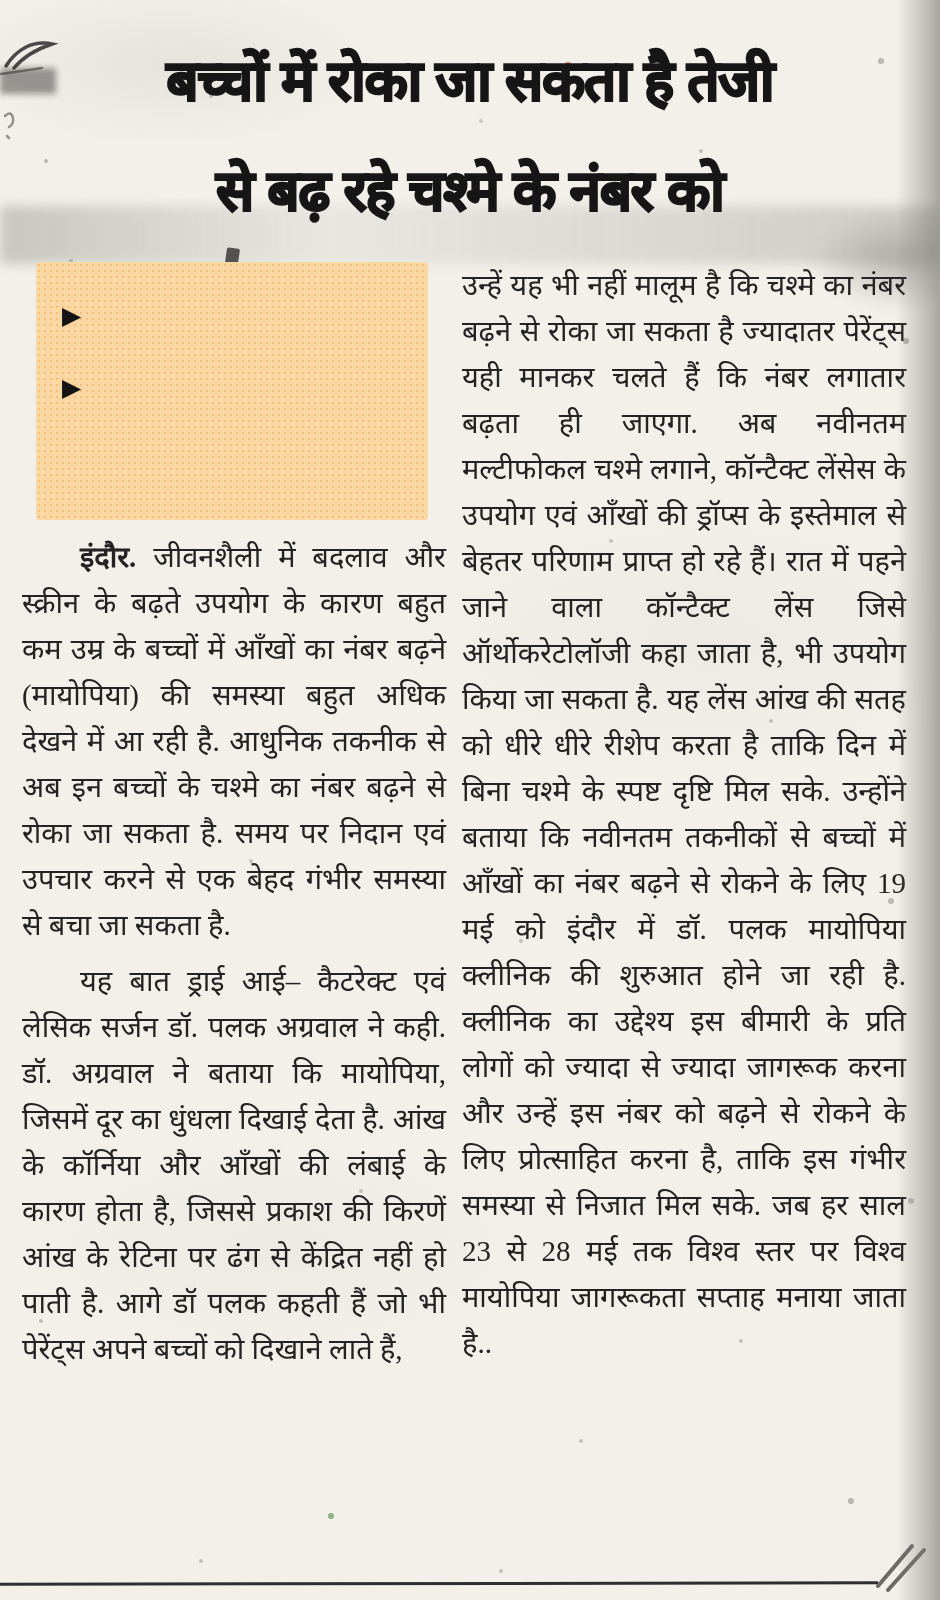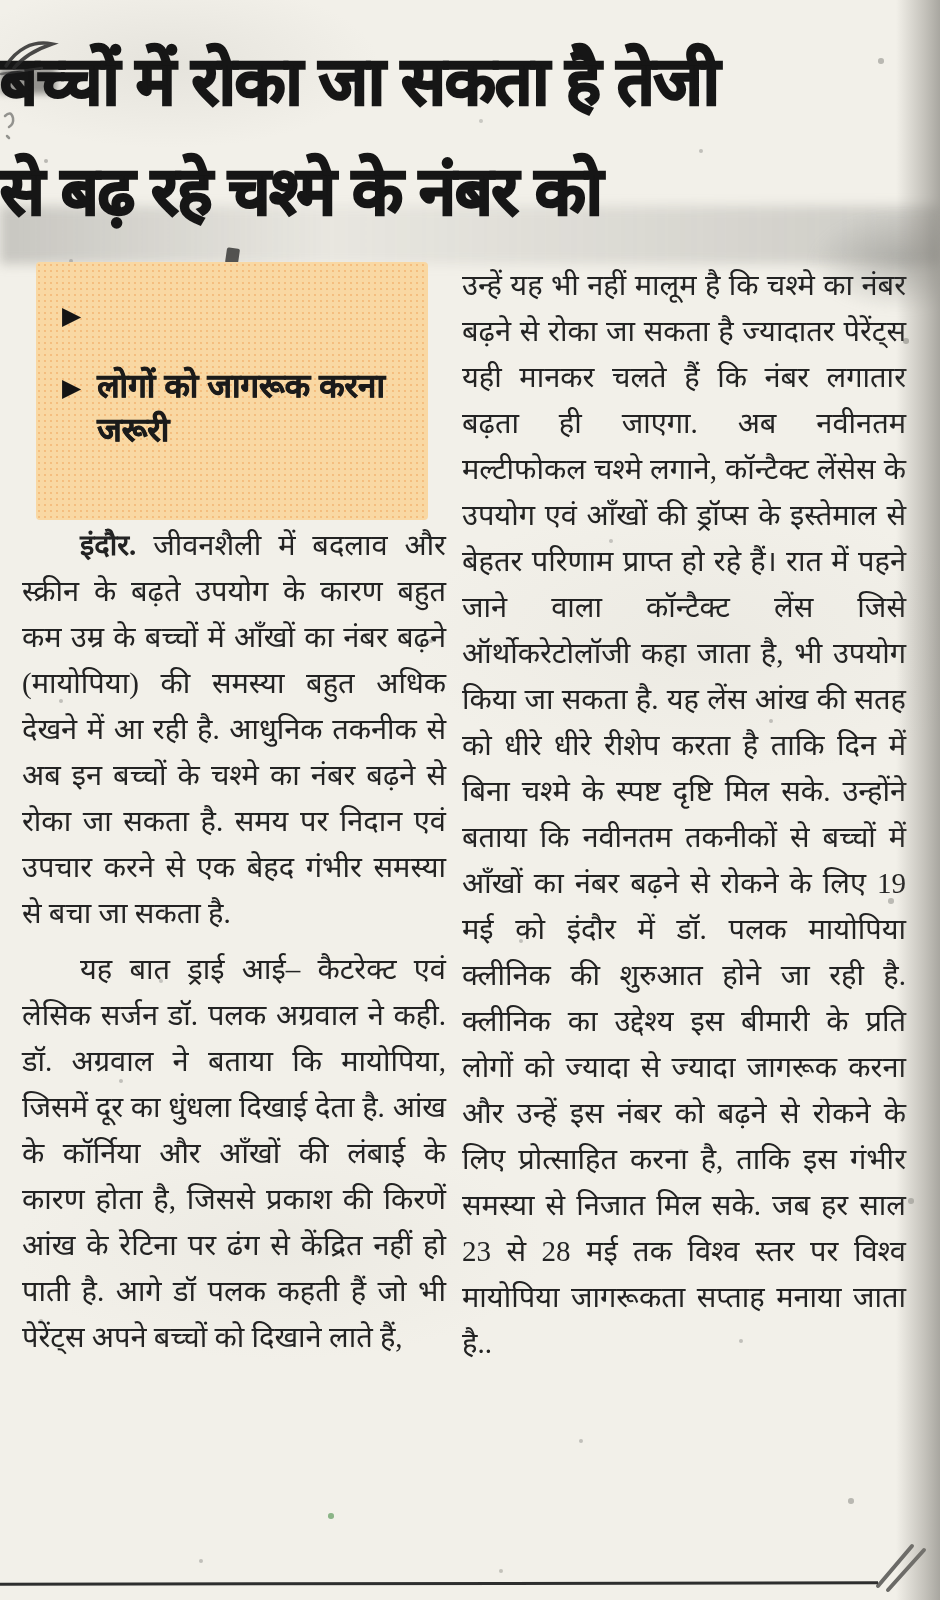--- a/index.html
+++ b/index.html
@@ -46,43 +46,43 @@
     filter:blur(5px);}
   .scan-shadow-right{position:absolute;right:0;top:0;width:44px;height:1600px;
     background:linear-gradient(to right, rgba(120,118,112,0), rgba(128,125,118,.40) 65%,
       rgba(108,106,100,.55));}
   .ink-blot{position:absolute;left:226px;top:248px;width:13px;height:16px;
     background:#3a3a38;border-radius:2px;transform:rotate(8deg);opacity:.85;}
   .pen-marks{position:absolute;inset:0;pointer-events:none;}
 
   
   .headline{position:absolute;left:0;top:26px;width:940px;margin:0;
-    text-align:left;font-family:"Liberation Sans","DejaVu Sans",sans-serif;
-    font-weight:900;font-size:66px;line-height:110px;letter-spacing:-1px;
+    text-align:center;font-family:"Liberation Sans","DejaVu Sans",sans-serif;
+    font-weight:900;font-size:56px;line-height:110px;letter-spacing:-1px;
     color:#161616;-webkit-text-stroke:2.2px #161616;}
   .headline span{display:block;}
 
   
   .highlight-box{position:absolute;left:36px;top:262px;width:392px;height:258px;
     box-sizing:border-box;padding:30px 18px 0 26px;border-radius:4px;
     background-color:#f9d8a3;
     background-image:radial-gradient(rgba(233,128,42,.30) 1px, transparent 1.5px);
     background-size:6px 6px;}
   .bullet{display:flex;gap:16px;margin-bottom:26px;
     font-family:"Liberation Sans","DejaVu Sans",sans-serif;
     font-weight:800;font-size:33px;line-height:44px;color:#1b1b1b;
     -webkit-text-stroke:.6px #1b1b1b;}
   .bullet .marker{flex:0 0 auto;font-size:25px;line-height:46px;color:#141414;
     -webkit-text-stroke:0 transparent;}
   .bullet .bullet-text{max-width:300px;}
 
   
   .col{position:absolute;font-size:29px;line-height:46px;color:#232323;
     text-align:justify;}
-  .col-left{left:22px;top:522px;width:424px;}
+  .col-left{left:22px;top:534px;width:424px;}
   .col-right{left:462px;top:262px;width:444px;}
   .para{margin:0 0 10px 0;}
   .indent{text-indent:58px;}
   .dateline{font-weight:700;}
 
   .bottom-rule{position:absolute;left:0;top:1582px;width:878px;height:3px;
     background:#2e2e2e;transform:rotate(-.1deg);}
 </style>
 </head>
 <body>
@@ -99,21 +99,20 @@
     <span>बच्चों में रोका जा सकता है तेजी</span>
     <span>से बढ़ रहे चश्मे के नंबर को</span>
   </h1>
 
   <div class="highlight-box">
     <div class="bullet">
       <span class="marker">▶</span>
     </div>
     <div class="bullet">
       <span class="marker">▶</span>
-      <span class="bullet-text">लोगों को जागरूक करना जरूरी</span>
     </div>
   </div>
 
   <div class="col col-left">
     <p class="para indent"><span class="dateline">इंदौर.</span><span> जीवनशैली में बदलाव और स्क्रीन के बढ़ते उपयोग के कारण बहुत कम उम्र के बच्चों में आँखों का नंबर बढ़ने (मायोपिया) की समस्या बहुत अधिक देखने में आ रही है. आधुनिक तकनीक से अब इन बच्चों के चश्मे का नंबर बढ़ने से रोका जा सकता है. समय पर निदान एवं उपचार करने से एक बेहद गंभीर समस्या से बचा जा सकता है.</span></p>
     <p class="para indent">यह बात ड्राई आई– कैटरेक्ट एवं लेसिक सर्जन डॉ. पलक अग्रवाल ने कही. डॉ. अग्रवाल ने बताया कि मायोपिया, जिसमें दूर का धुंधला दिखाई देता है. आंख के कॉर्निया और आँखों की लंबाई के कारण होता है, जिससे प्रकाश की किरणें आंख के रेटिना पर ढंग से केंद्रित नहीं हो पाती है. आगे डॉ पलक कहती हैं जो भी पेरेंट्स अपने बच्चों को दिखाने लाते हैं,</p>
   </div>
 
   <div class="col col-right">
     <p class="para">उन्हें यह भी नहीं मालूम है कि चश्मे का नंबर बढ़ने से रोका जा सकता है ज्यादातर पेरेंट्स यही मानकर चलते हैं कि नंबर लगातार बढ़ता ही जाएगा. अब नवीनतम मल्टीफोकल चश्मे लगाने, कॉन्टैक्ट लेंसेस के उपयोग एवं आँखों की ड्रॉप्स के इस्तेमाल से बेहतर परिणाम प्राप्त हो रहे हैं। रात में पहने जाने वाला कॉन्टैक्ट लेंस जिसे ऑर्थोकरेटोलॉजी कहा जाता है, भी उपयोग किया जा सकता है. यह लेंस आंख की सतह को धीरे धीरे रीशेप करता है ताकि दिन में बिना चश्मे के स्पष्ट दृष्टि मिल सके. उन्होंने बताया कि नवीनतम तकनीकों से बच्चों में आँखों का नंबर बढ़ने से रोकने के लिए 19 मई को इंदौर में डॉ. पलक मायोपिया क्लीनिक की शुरुआत होने जा रही है. क्लीनिक का उद्देश्य इस बीमारी के प्रति लोगों को ज्यादा से ज्यादा जागरूक करना और उन्हें इस नंबर को बढ़ने से रोकने के लिए प्रोत्साहित करना है, ताकि इस गंभीर समस्या से निजात मिल सके. जब हर साल 23 से 28 मई तक विश्व स्तर पर विश्व मायोपिया जागरूकता सप्ताह मनाया जाता है..</p>

